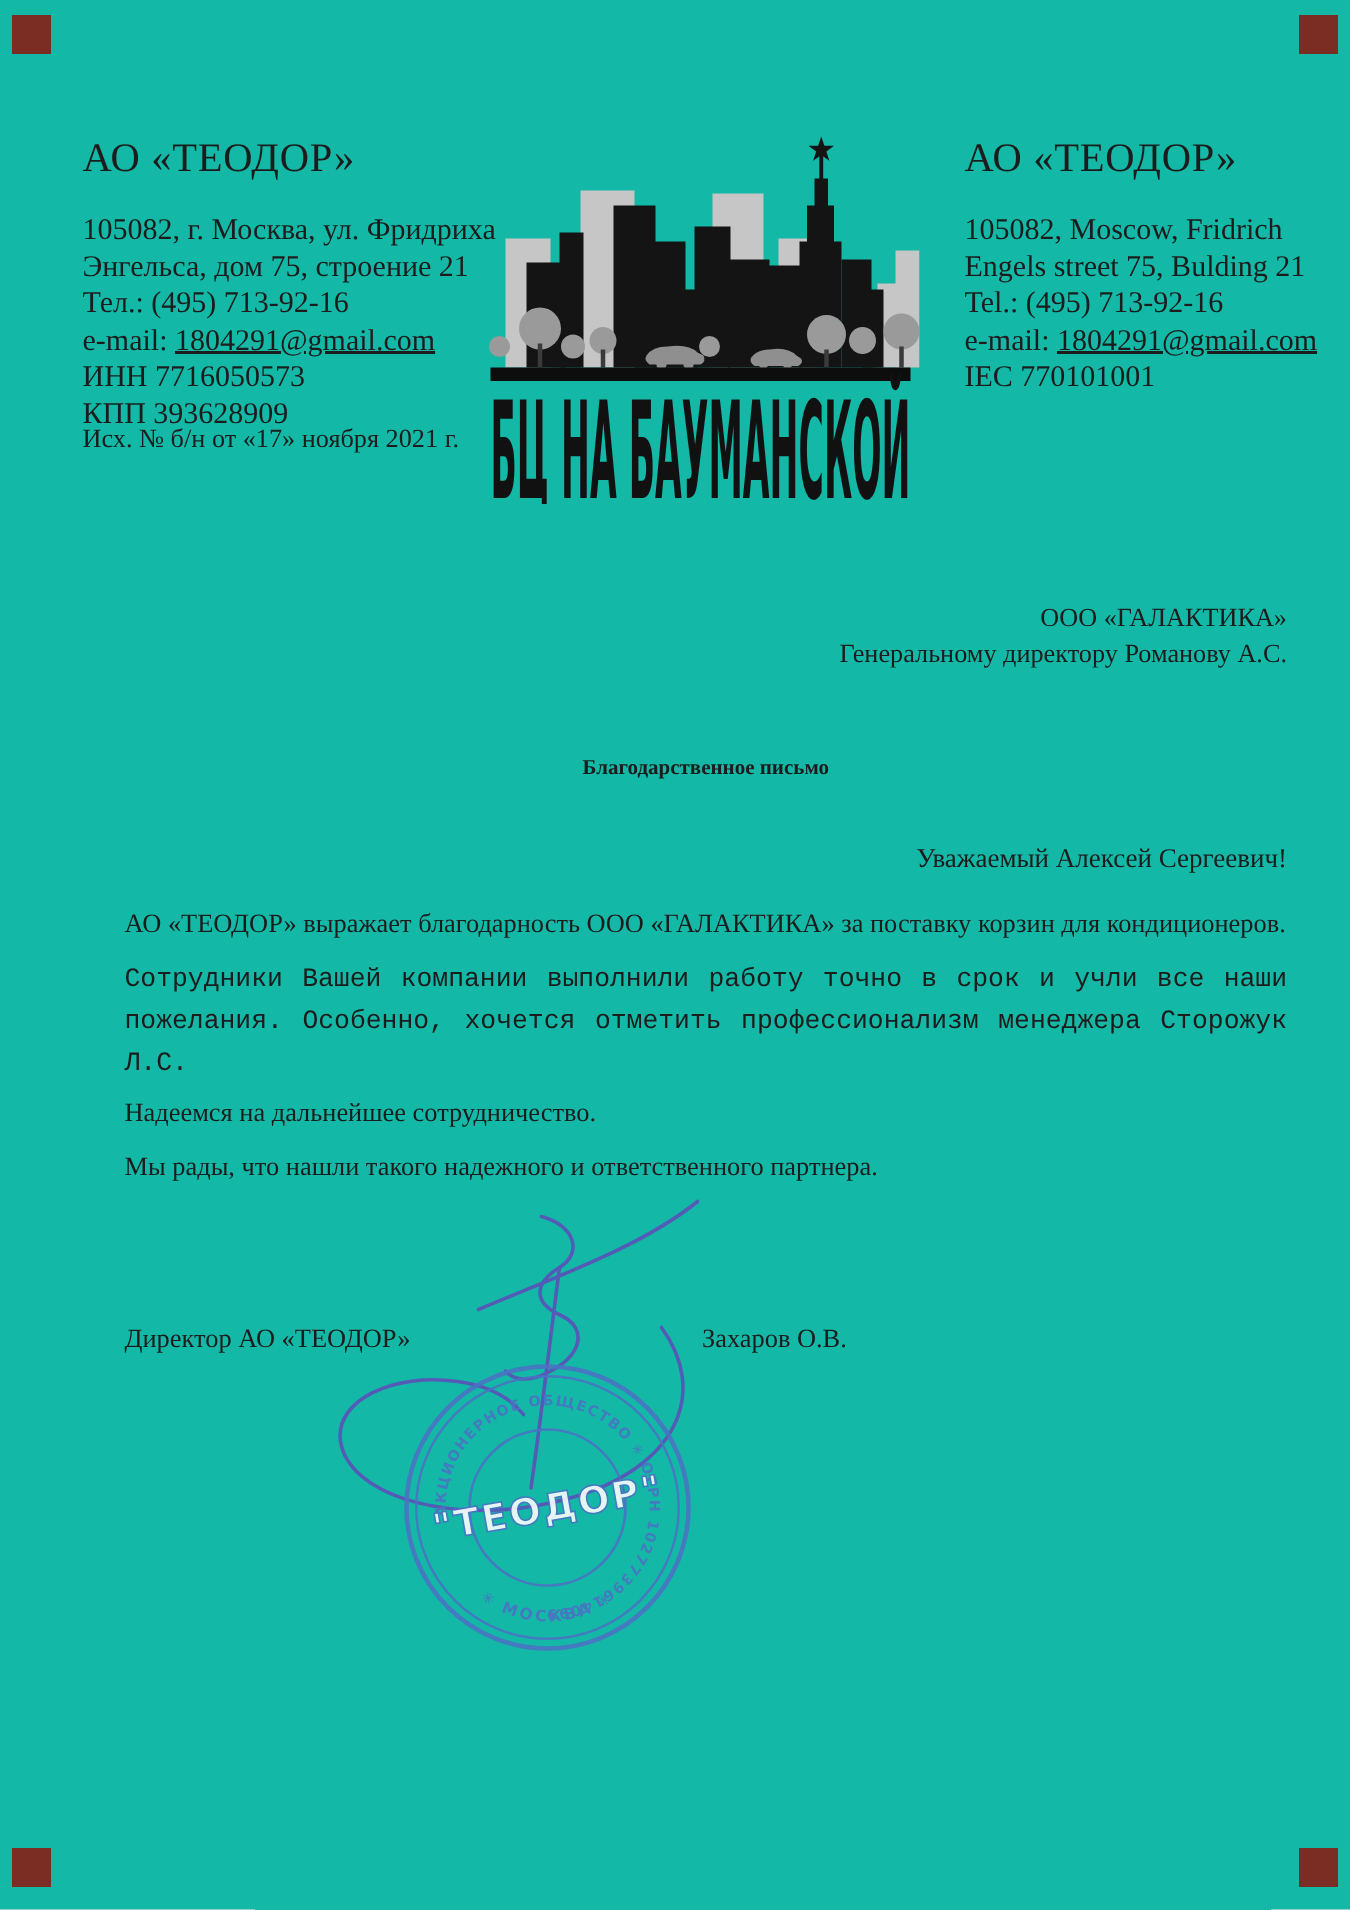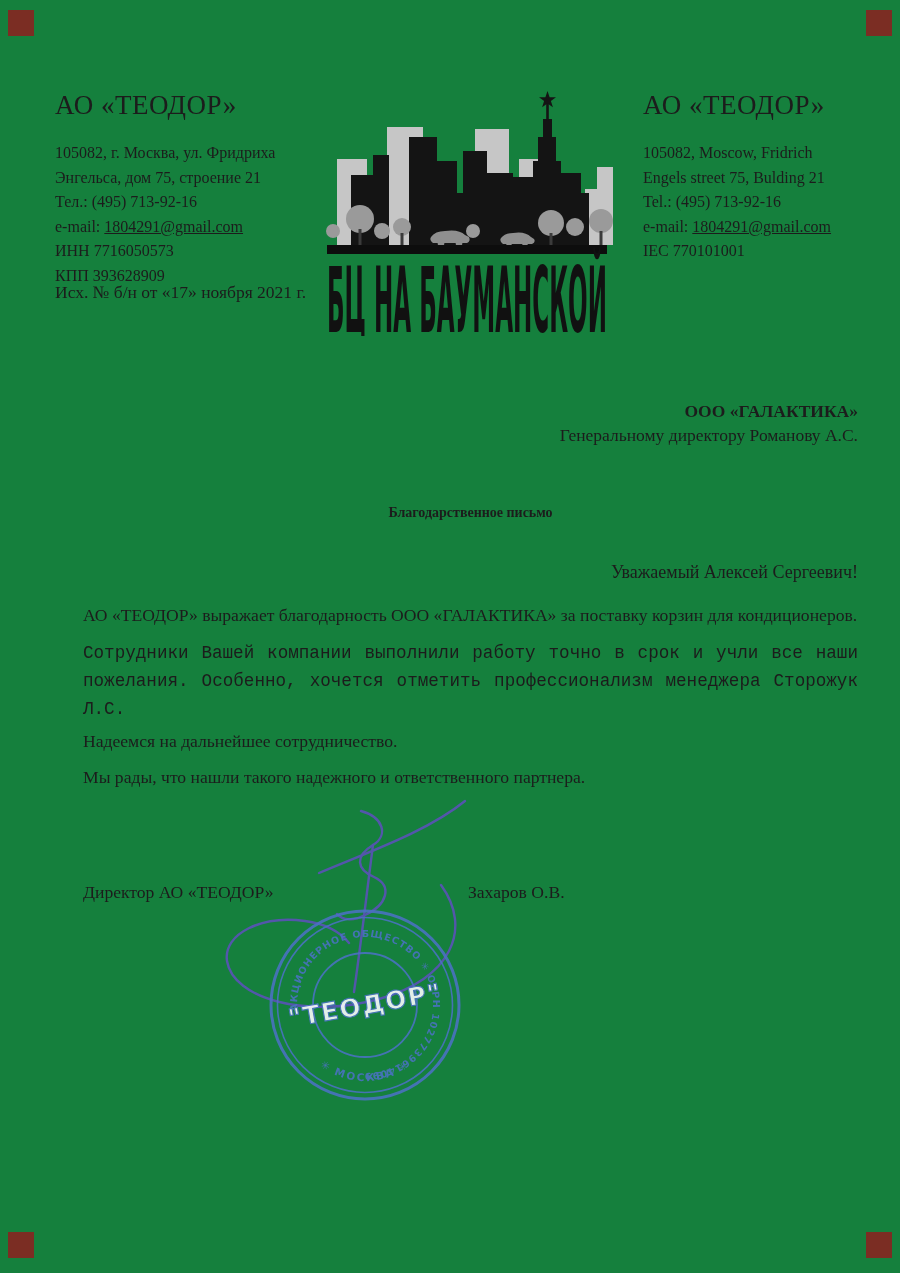--- a/index.html
+++ b/index.html
@@ -1,28 +1,28 @@
 <!DOCTYPE html>
 <html lang="ru"><head>
 <meta charset="utf-8">
 <style>
   html,body{margin:0;padding:0;background:#e8e8e8;}
   .page{
-    position:relative;width:900px;height:1273px;background:#15803d;
+    position:relative;width:900px;height:1273px;background:#14b8a6;
     margin:0 auto;overflow:hidden;
     font-family:"Liberation Serif","DejaVu Serif",serif;color:#1c1c1c;
   }
   .abs{position:absolute;}
   .corner{position:absolute;width:26px;height:26px;background:#7b2d23;}
   .company{font-size:27px;letter-spacing:.5px;white-space:nowrap;}
-  .addr{font-size:16px;line-height:24.6px;}
+  .addr{font-size:20px;line-height:24.6px;}
   .addr .email{text-decoration:underline;}
   .refline{font-size:17.5px;white-space:nowrap;text-align:center;}
   .recipient{left:83px;top:400px;width:775px;text-align:right;font-size:17.5px;line-height:22px;}
-  .recipient .r-company{font-weight:bold;margin-bottom:2px;text-align:right;}
+  .recipient .r-company{font-weight:normal;margin-bottom:2px;text-align:right;}
   .title{left:83px;top:505px;width:775px;text-align:center;font-weight:bold;font-size:14px;}
   .greeting{left:83px;top:562px;width:775px;text-align:right;font-size:18px;}
   .bodytext{left:83px;top:601px;width:775px;font-size:17.6px;line-height:28px;}
   .bodytext p{margin:0 0 8px 0;text-align:justify;}
   .sig-role{left:83px;top:882px;font-size:17.6px;white-space:nowrap;}
   .sig-name{left:468px;top:882px;font-size:17.6px;white-space:nowrap;}
   .wordmark-text{font-family:"DejaVu Sans","Liberation Sans",sans-serif;}
   svg{display:block;}
 </style>
 </head>

